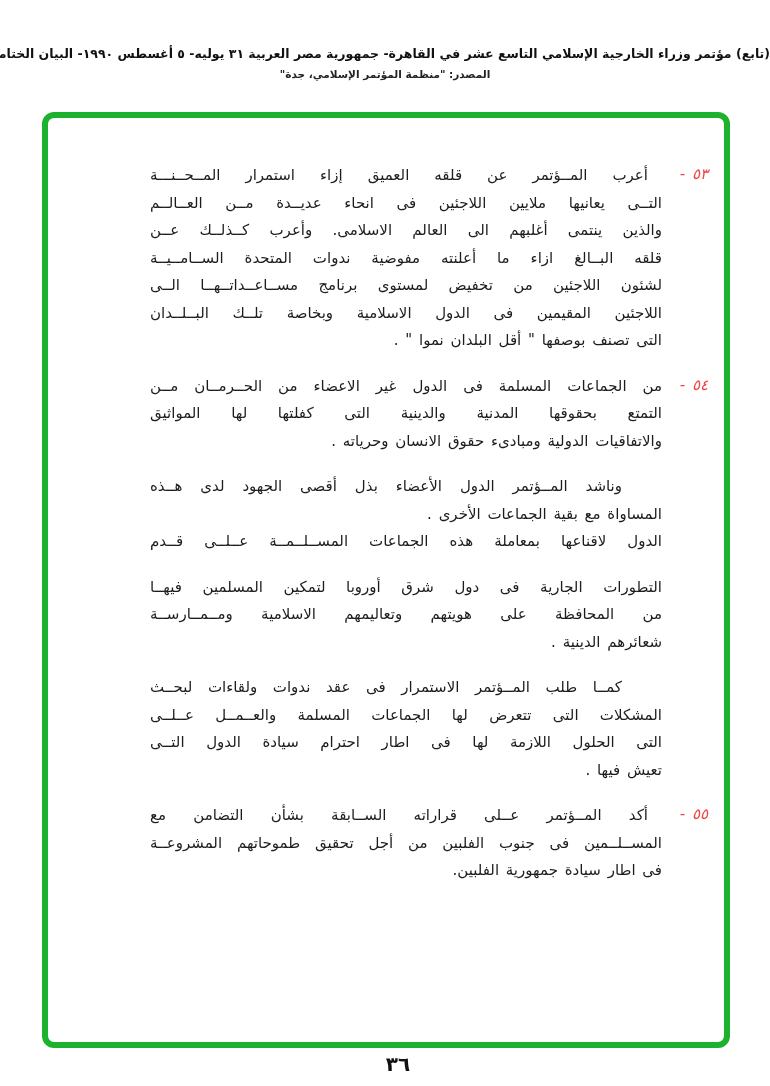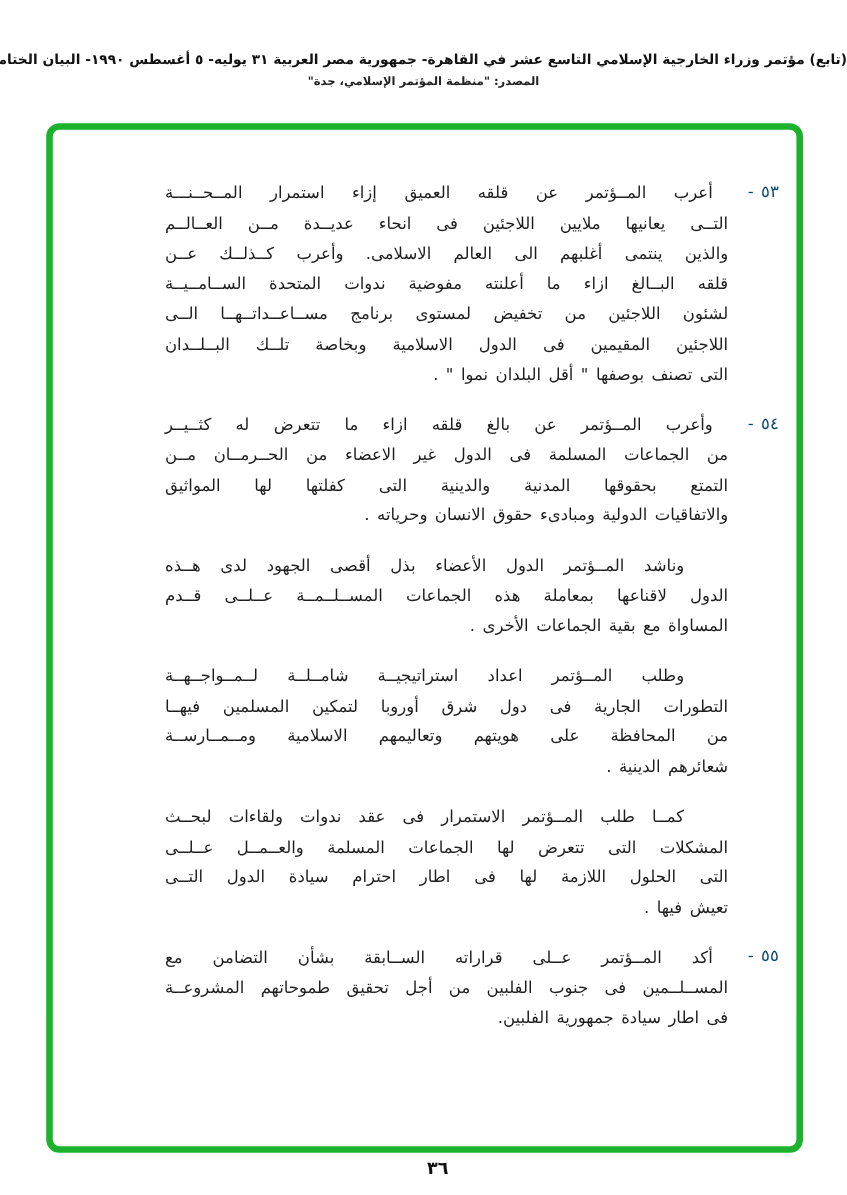--- a/index.html
+++ b/index.html
@@ -35,38 +35,38 @@
     padding: 44px 62px 0 58px;
     direction: rtl;
     font-size: 15px; line-height: 27.5px;
     color: #1d1d1d;
     word-spacing: 2px;
   }
   .para { position: relative; margin-bottom: 18px; }
   .para:last-child { margin-bottom: 0; }
   .para-number {
     position: absolute; right: -46px; top: -1px;
-    white-space: nowrap; letter-spacing: 1px; color: #0c4a6e;
+    white-space: nowrap; letter-spacing: 1px; color: #ef4444; font-style: italic;
   }
   .line {
     text-align: justify; text-align-last: justify;
     white-space: normal;
     margin-left: 44px;
   }
   .line.first { padding-right: 40px; }
   .para.numbered .line.first { padding-right: 14px; }
   .line.last { text-align: right; text-align-last: right; }
 
   
   .footer {
     position: absolute; top: 1052px; left: 0; width: 770px;
     text-align: center; direction: rtl;
   }
   .page-number {
-    font-size: 16px; font-weight: bold; color: #111; letter-spacing: 2px; margin-left: 26px;
+    font-size: 20px; font-weight: bold; color: #111; letter-spacing: 2px; margin-left: 26px;
   }
 </style>
 </head>
 <body>
 
 <div class="header" lang="ar">
   <div class="header-line1">(تابع) مؤتمر وزراء الخارجية الإسلامي التاسع عشر في القاهرة- جمهورية مصر العربية ٣١ يوليه- ٥ أغسطس ١٩٩٠- البيان الختامي</div>
   <div class="header-line2">المصدر: "منظمة المؤتمر الإسلامي، جدة"</div>
 </div>
 
@@ -77,32 +77,30 @@
         <div class="line first">أعرب المــؤتمر عن قلقه العميق إزاء استمرار المــحــنـــة</div>
         <div class="line">التــى يعانيها ملايين اللاجئين فى انحاء عديــدة مــن العــالــم</div>
         <div class="line">والذين ينتمى أغلبهم الى العالم الاسلامى. وأعرب كــذلــك عــن</div>
         <div class="line">قلقه البــالغ ازاء ما أعلنته مفوضية ندوات المتحدة الســامــيــة</div>
         <div class="line">لشئون اللاجئين من تخفيض لمستوى برنامج مســاعــداتــهــا الــى</div>
         <div class="line">اللاجئين المقيمين فى الدول الاسلامية وبخاصة تلــك البــلــدان</div>
         <div class="line last">التى تصنف بوصفها " أقل البلدان نموا " .</div>
       </div>
       <div class="para numbered">
         <span class="para-number">٥٤ -</span>
-        <div class="line first">وأعرب المــؤتمر عن بالغ قلقه ازاء ما تتعرض له كثــيــر</div>
         <div class="line">من الجماعات المسلمة فى الدول غير الاعضاء من الحــرمــان مــن</div>
         <div class="line">التمتع بحقوقها المدنية والدينية التى كفلتها لها المواثيق</div>
         <div class="line last">والاتفاقيات الدولية ومبادىء حقوق الانسان وحرياته .</div>
       </div>
       <div class="para">
         <div class="line first">وناشد المــؤتمر الدول الأعضاء بذل أقصى الجهود لدى هــذه</div>
+        <div class="line last">المساواة مع بقية الجماعات الأخرى .</div>
         <div class="line">الدول لاقناعها بمعاملة هذه الجماعات المســلــمــة عــلــى قــدم</div>
-        <div class="line last">المساواة مع بقية الجماعات الأخرى .</div>
       </div>
       <div class="para">
-        <div class="line first">وطلب المــؤتمر اعداد استراتيجيــة شامــلــة لــمــواجــهــة</div>
         <div class="line">التطورات الجارية فى دول شرق أوروبا لتمكين المسلمين فيهــا</div>
         <div class="line">من المحافظة على هويتهم وتعاليمهم الاسلامية ومــمــارســة</div>
         <div class="line last">شعائرهم الدينية .</div>
       </div>
       <div class="para">
         <div class="line first">كمــا طلب المــؤتمر الاستمرار فى عقد ندوات ولقاءات لبحــث</div>
         <div class="line">المشكلات التى تتعرض لها الجماعات المسلمة والعــمــل عــلــى</div>
         <div class="line">التى الحلول اللازمة لها فى اطار احترام سيادة الدول التــى</div>
         <div class="line last">تعيش فيها .</div>
       </div>

